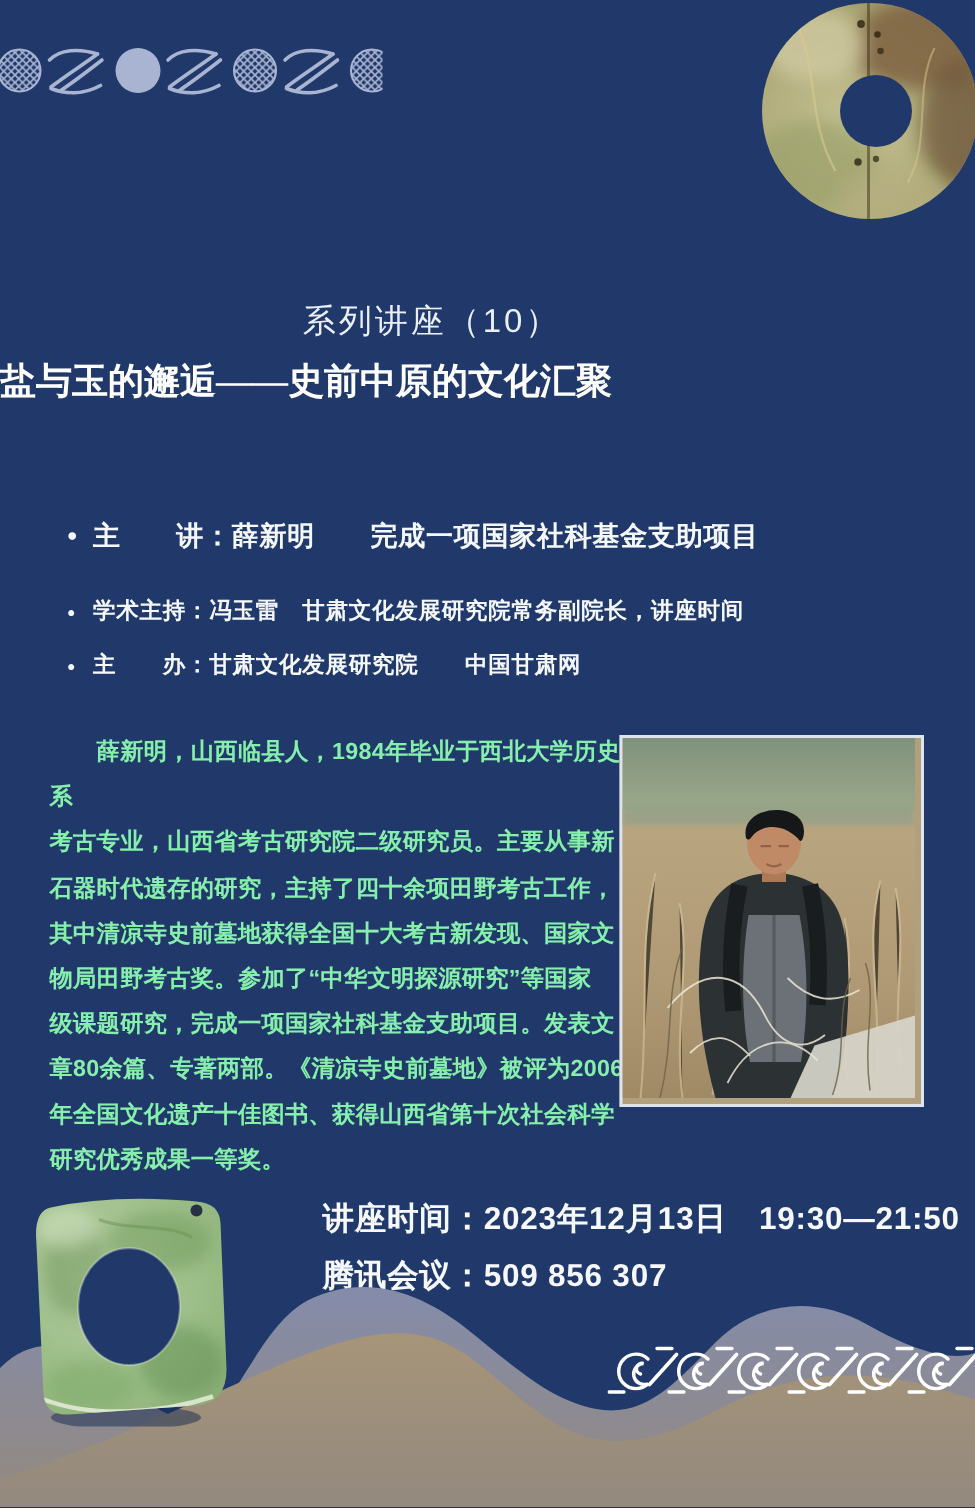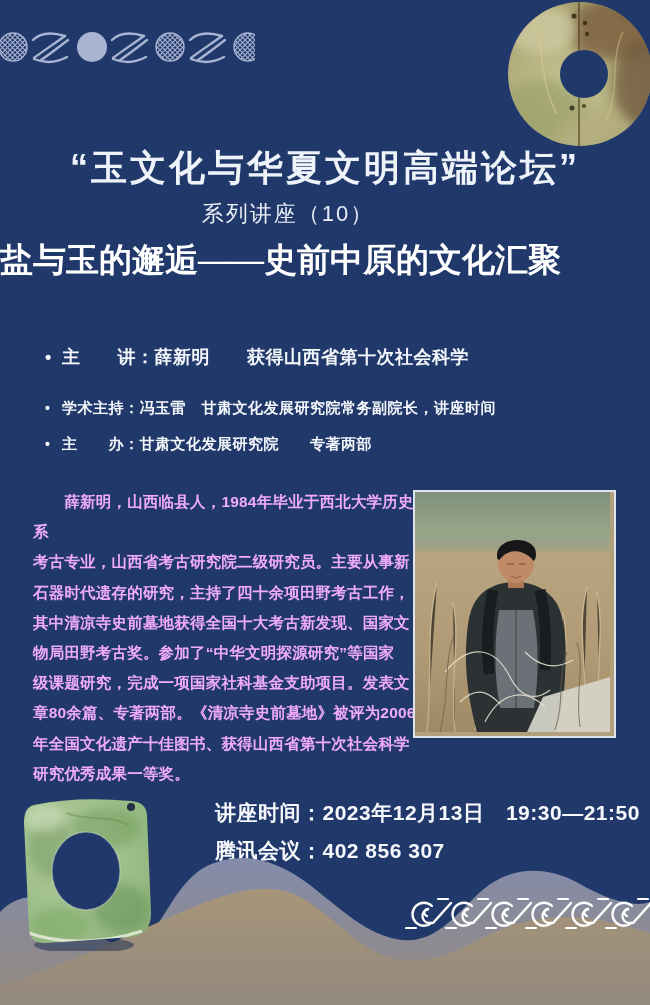--- a/index.html
+++ b/index.html
@@ -16,36 +16,36 @@
     font-size:36px;font-weight:600;letter-spacing:3px;color:#eef2f9;
     white-space:nowrap;
   }
   .series-subtitle{
     left:0;top:199px;width:576px;text-align:center;
     font-size:22px;font-weight:500;letter-spacing:2px;color:#e9eef7;
   }
   .lecture-title{
     left:0;top:238px;width:550px;text-align:left;
     font-family:"Liberation Serif","DejaVu Serif",serif;
-    font-size:33px;font-weight:bold;color:#ffffff;white-space:nowrap;
+    font-size:24px;font-weight:bold;color:#ffffff;white-space:nowrap;
   }
   
   .speakers{left:45px;top:345px;width:560px;}
   .speaker-row{display:flex;align-items:flex-start;color:#f4f7fb;font-weight:bold;}
   .speaker-row .dot{width:17px;flex:0 0 17px;}
   .row-lg{font-size:18px;line-height:24px;margin-bottom:29px;}
   .row-sm{font-size:15px;line-height:20px;margin-bottom:16px;}
   .row-sm .dot{font-size:14px;}
   .row-sm2{margin-top:14px;}
   .speaker-text{white-space:nowrap;letter-spacing:0.5px;}
   
   .bio{
     left:33px;top:487px;width:385px;
     font-size:15.5px;font-weight:bold;line-height:30.2px;
-    letter-spacing:0.2px;color:#f0abfc;white-space:pre-line;
+    letter-spacing:0.2px;color:#86efac;white-space:pre-line;
   }
   
   .photo-frame{
     left:413px;top:490px;width:199px;height:244px;
     border:2px solid #dde4ee;background:#b2a07c;
   }
   .photo-frame svg{display:block;}
   
   .schedule{left:215px;top:799px;font-weight:bold;color:#f6f8fc;}
   .schedule-line{font-size:21px;line-height:27px;white-space:nowrap;letter-spacing:0.5px;}
@@ -109,36 +109,35 @@
       <path d="M118,30 C104,58 116,92 100,120" fill="none" stroke="#d8c98f" stroke-width="1.4" opacity="0.5"></path>
       <circle cx="69" cy="14" r="2.6" fill="#2c2310" opacity="0.8"></circle>
       <circle cx="80" cy="21" r="2.2" fill="#2c2310" opacity="0.8"></circle>
       <circle cx="82" cy="32" r="2.2" fill="#2c2310" opacity="0.7"></circle>
       <circle cx="67" cy="106" r="2.5" fill="#2c2310" opacity="0.8"></circle>
       <circle cx="79" cy="104" r="2.1" fill="#2c2310" opacity="0.7"></circle>
     </g>
     <circle cx="79" cy="72" r="24" fill="#20386a"></circle>
   </svg>
 
-  <div class="abs series-title">“玉文化与华夏文明高端论坛”</div>
   <div class="abs series-subtitle">系列讲座（10）</div>
   <div class="abs lecture-title">盐与玉的邂逅——史前中原的文化汇聚</div>
 
   <div class="abs speakers">
     <div class="speaker-row row-lg">
       <span class="dot">•</span>
-      <span class="speaker-text">主　　讲：薛新明　　获得山西省第十次社会科学</span>
+      <span class="speaker-text">主　　讲：薛新明　　完成一项国家社科基金支助项目</span>
     </div>
     <div class="speaker-row row-sm">
       <span class="dot">•</span>
       <span class="speaker-text">学术主持：冯玉雷　甘肃文化发展研究院常务副院长，讲座时间</span>
     </div>
     <div class="speaker-row row-sm row-sm2">
       <span class="dot">•</span>
-      <span class="speaker-text">主　　办：甘肃文化发展研究院　　专著两部</span>
+      <span class="speaker-text">主　　办：甘肃文化发展研究院　　中国甘肃网</span>
     </div>
   </div>
 
   <div class="abs bio">　　薛新明，山西临县人，1984年毕业于西北大学历史系
 考古专业，山西省考古研究院二级研究员。主要从事新
 石器时代遗存的研究，主持了四十余项田野考古工作，
 其中清凉寺史前墓地获得全国十大考古新发现、国家文
 物局田野考古奖。参加了“中华文明探源研究”等国家
 级课题研究，完成一项国家社科基金支助项目。发表文
 章80余篇、专著两部。《清凉寺史前墓地》被评为2006
@@ -195,21 +194,21 @@
       <g stroke="#6d6148" stroke-width="1" fill="none" opacity="0.8">
         <path d="M25,240 C35,200 28,170 40,140"></path>
         <path d="M140,238 C150,210 142,185 152,160"></path>
         <path d="M165,235 C160,200 170,175 162,150"></path>
       </g>
     </svg>
   </div>
 
   <div class="abs schedule">
     <div class="schedule-line">讲座时间：2023年12月13日　19:30—21:50</div>
-    <div class="schedule-line">腾讯会议：402 856 307</div>
+    <div class="schedule-line">腾讯会议：509 856 307</div>
   </div>
 
   <svg class="abs waves" width="650" height="165" viewBox="0 0 650 165">
     <defs>
       <linearGradient id="gradSlate" x1="0" y1="0" x2="0" y2="1">
         <stop offset="0%" stop-color="#848cab"></stop>
         <stop offset="100%" stop-color="#93897f"></stop>
       </linearGradient>
       <linearGradient id="gradTan" x1="0" y1="0" x2="0" y2="1">
         <stop offset="0%" stop-color="#a79579"></stop>

